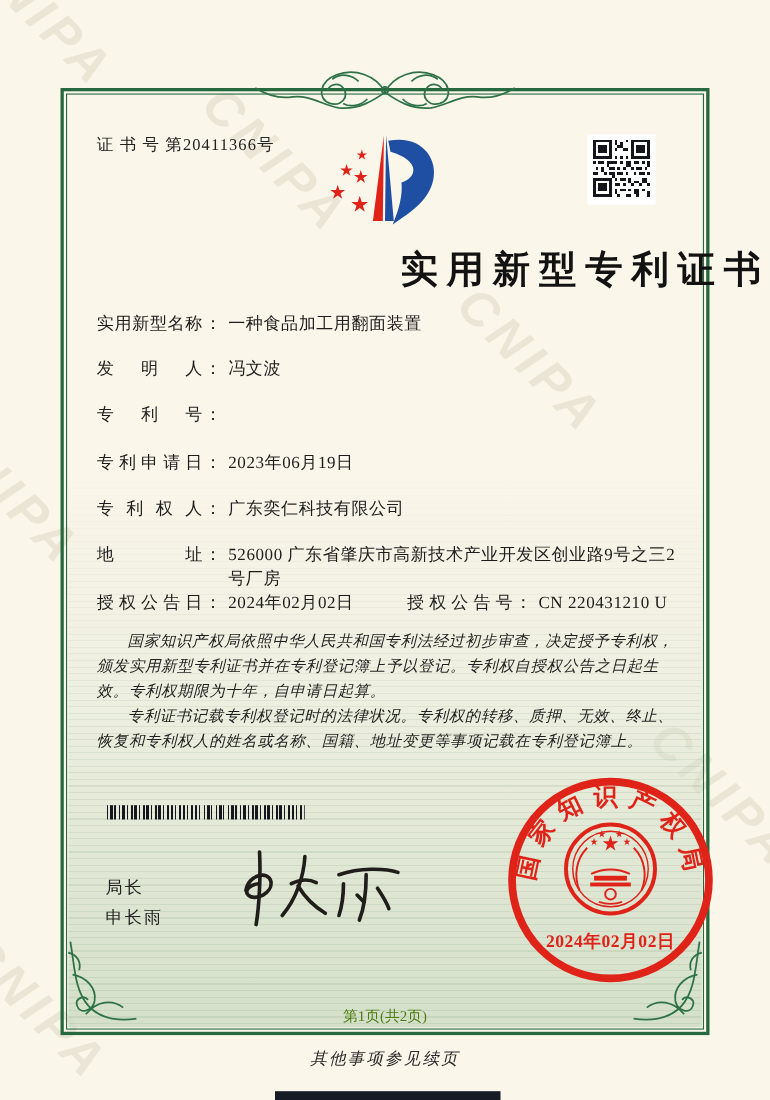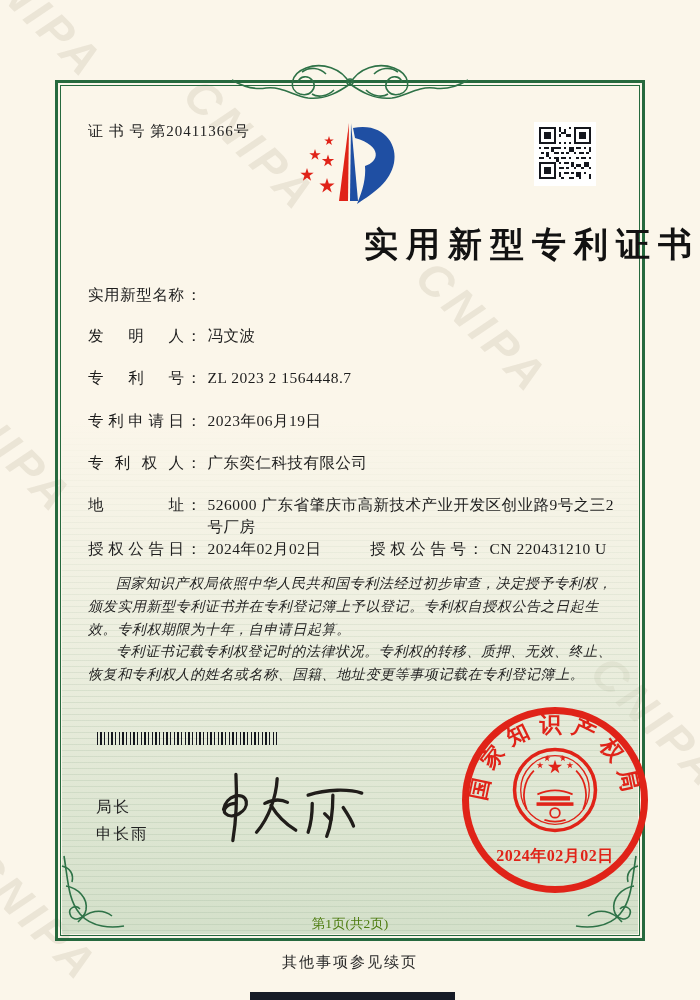--- a/index.html
+++ b/index.html
@@ -51,21 +51,21 @@
   .signature{position:absolute;left:205px;top:768px;width:165px;height:78px;}
   
   .seal{position:absolute;left:462px;top:707px;width:186px;height:186px;border:7px solid #E02318;border-radius:50%;}
   .seal-arc{position:absolute;left:-7px;top:-7px;width:186px;height:186px;overflow:visible;}
   .seal-org{font-size:22px;font-weight:700;fill:#E02318;letter-spacing:9px;}
   .emblem{position:absolute;left:42px;top:32px;width:88px;height:88px;}
   .seal-date{position:absolute;left:0;width:172px;top:132px;text-align:center;color:#E02318;
              font-size:16px;font-weight:700;letter-spacing:0.5px;}
   .page-number{position:absolute;left:0;top:915px;width:100%;text-align:center;font-size:13.5px;color:#4d7c0f;}
   .continuation{position:absolute;left:0;top:953px;width:100%;text-align:center;font-size:15px;
-                letter-spacing:2px;color:#2a2a2a;}
+                font-style:italic;letter-spacing:2px;color:#2a2a2a;}
   .bottom-bar{position:absolute;left:250px;top:992px;width:205px;height:8px;background:#161b26;}
   .green{stroke:#2E7247;}
 </style>
 </head>
 <body>
 
 <div id="page">
 
   <span class="wm wm1">CNIPA</span>
   <span class="wm wm2">CNIPA</span>
@@ -160,38 +160,38 @@
   <div class="field-row r1">
     <span class="jlabel">
         <span>实</span>
         <span>用</span>
         <span>新</span>
         <span>型</span>
         <span>名</span>
         <span>称</span>
       </span>
     <span class="colon">：</span>
+    <span class="fvalue">一种食品加工用翻面装置</span>
   </div>
   <div class="field-row r2">
     <span class="jlabel">
         <span>发</span>
         <span>明</span>
         <span>人</span>
       </span>
     <span class="colon">：</span>
     <span class="fvalue">冯文波</span>
   </div>
   <div class="field-row r3">
     <span class="jlabel">
         <span>专</span>
         <span>利</span>
         <span>号</span>
       </span>
     <span class="colon">：</span>
-    <span class="fvalue">ZL 2023 2 1564448.7</span>
   </div>
   <div class="field-row r4">
     <span class="jlabel">
         <span>专</span>
         <span>利</span>
         <span>申</span>
         <span>请</span>
         <span>日</span>
       </span>
     <span class="colon">：</span>

